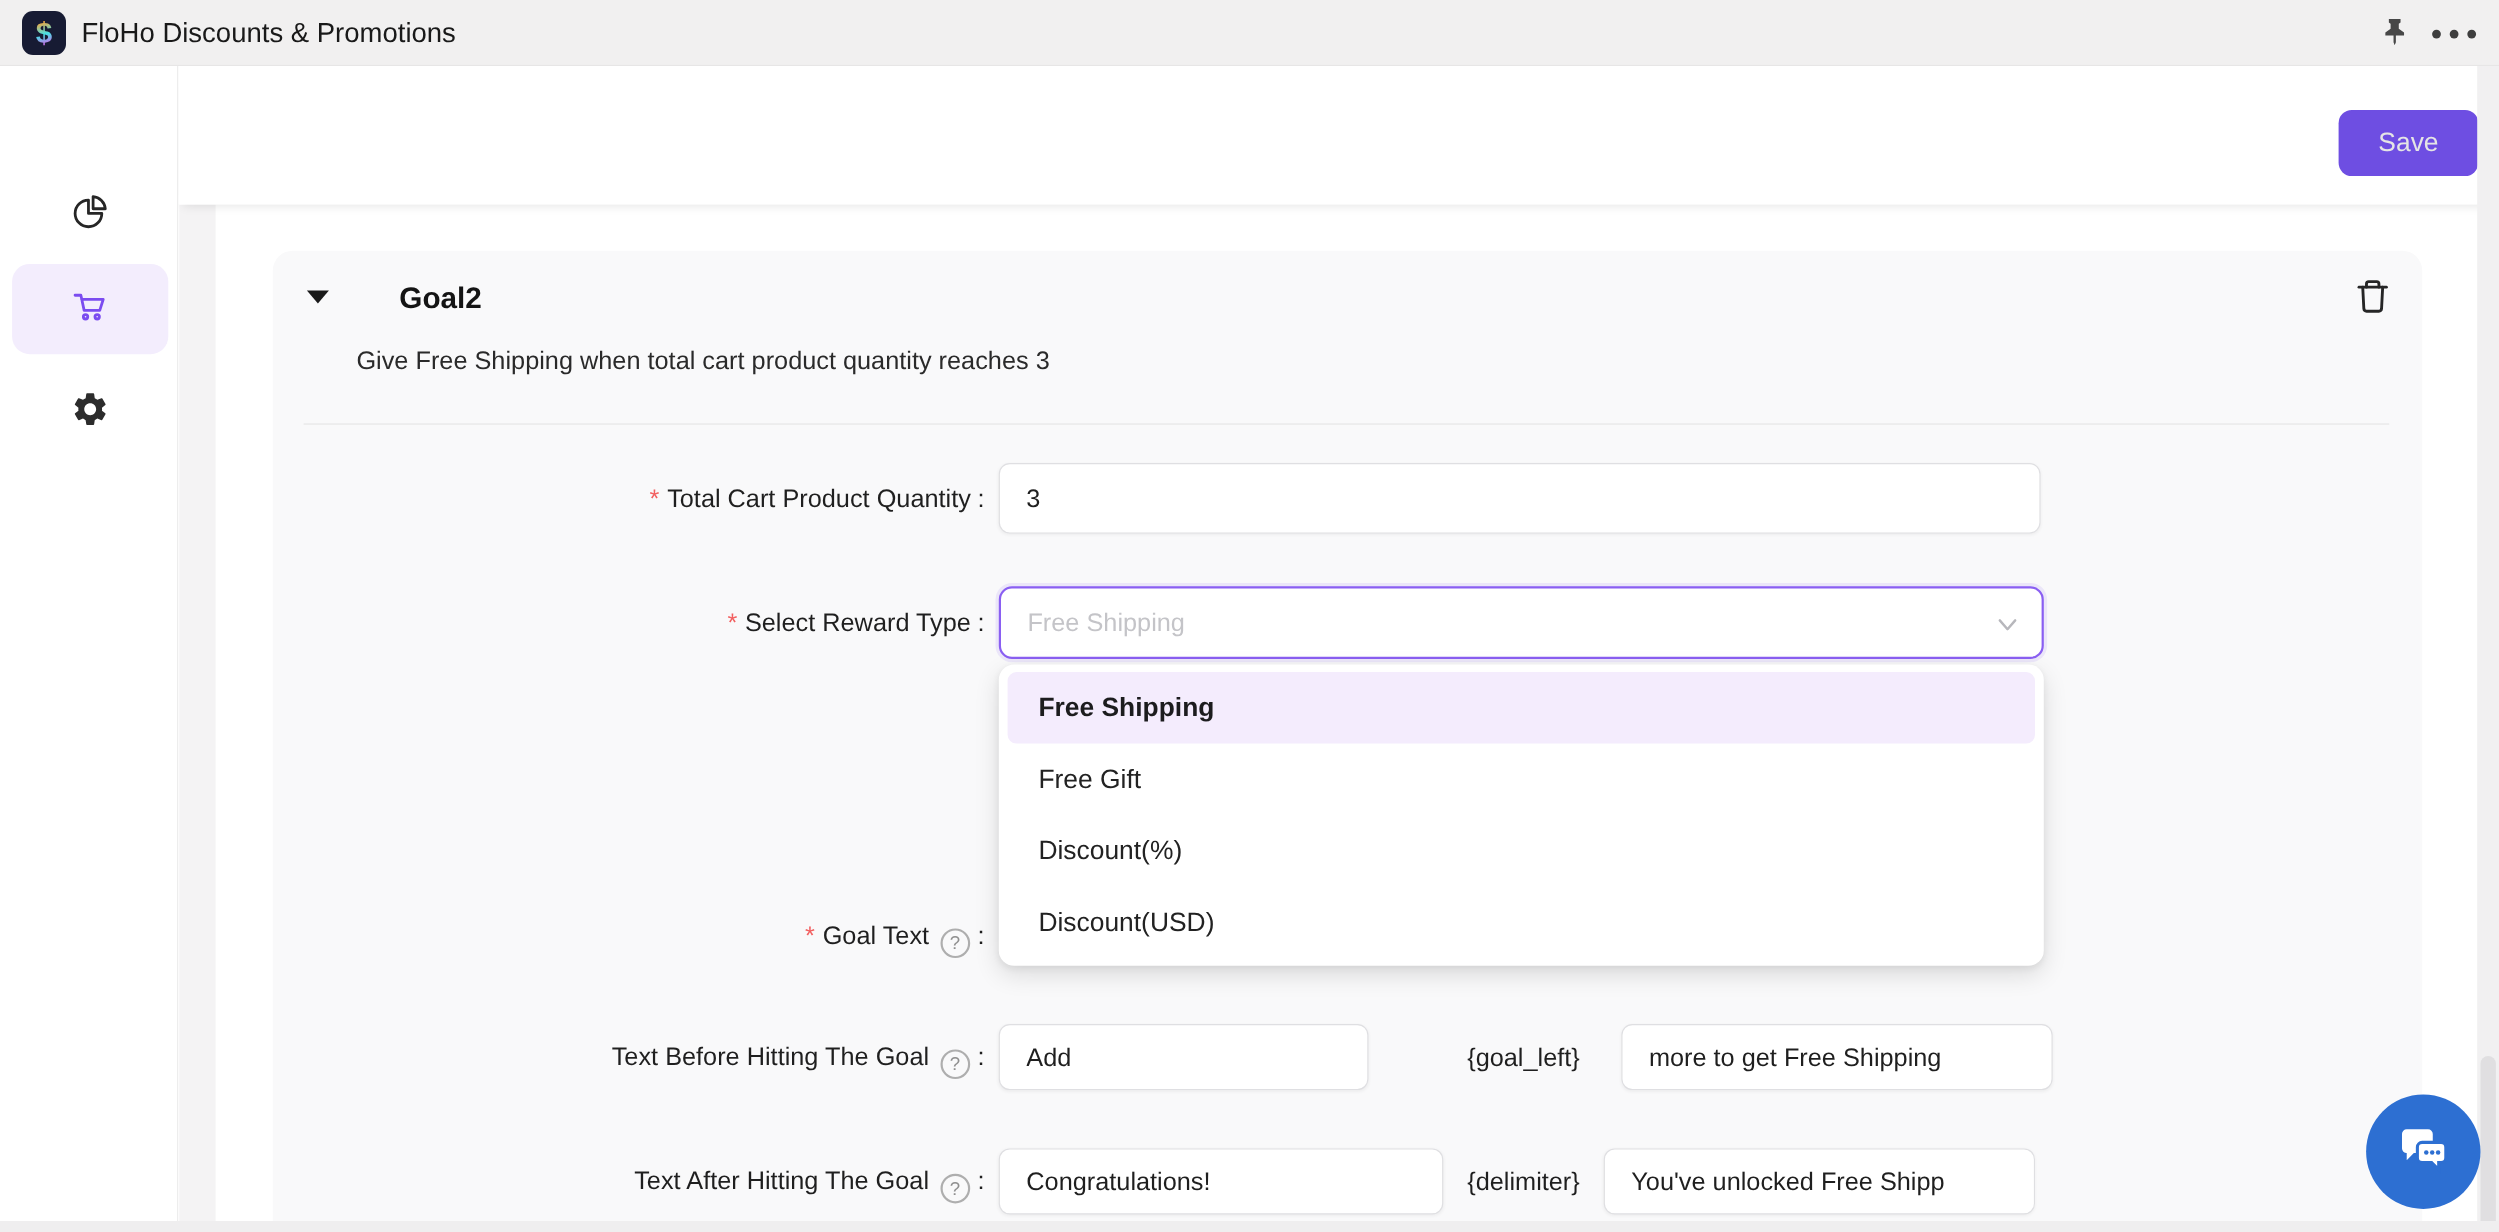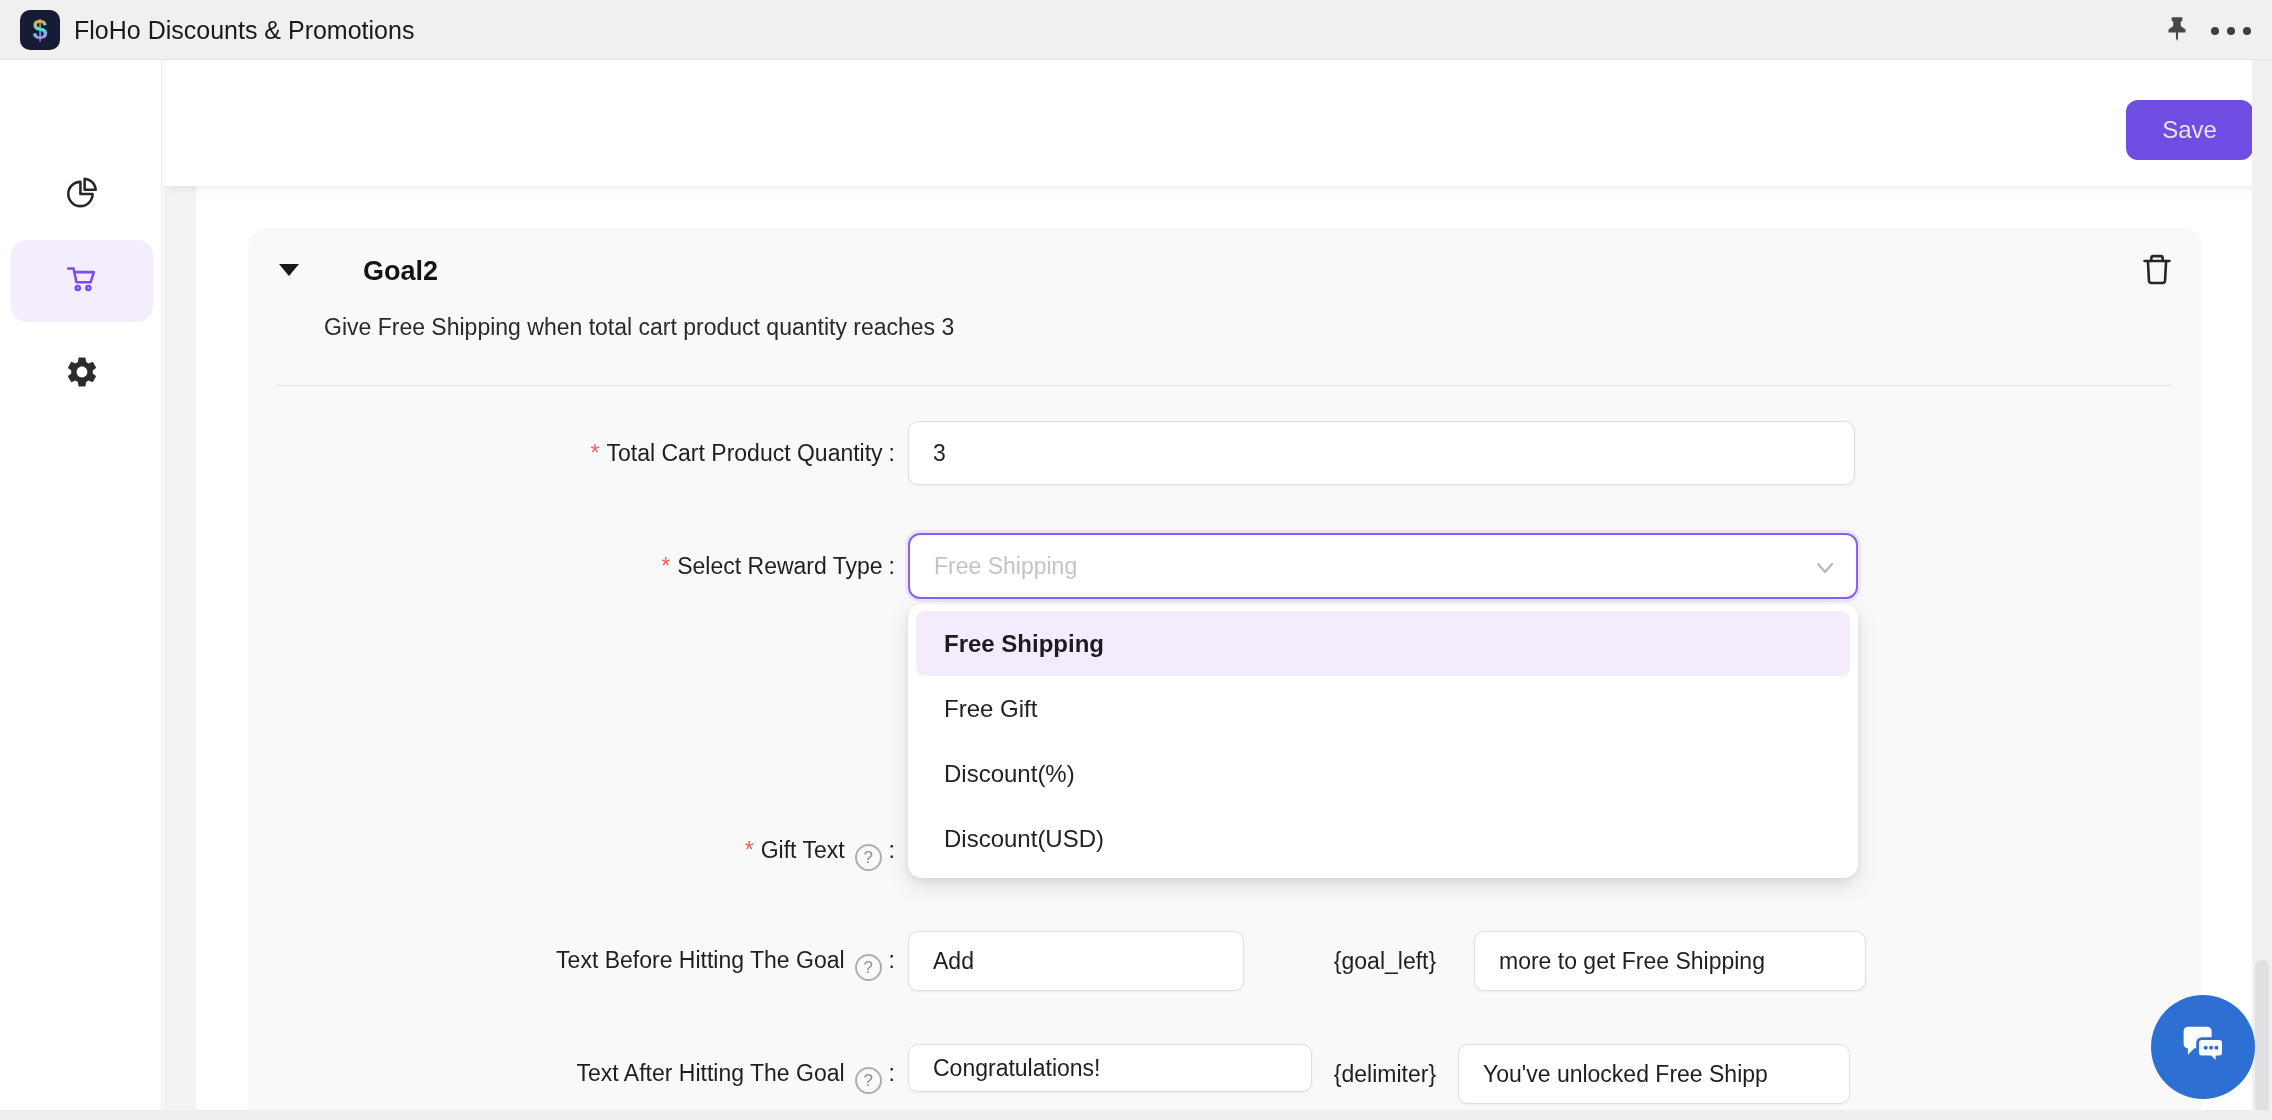--- a/index.html
+++ b/index.html
@@ -178,34 +178,34 @@
     </div>
 
     <div class="dropdown">
       <div class="dd-option highlighted">Free Shipping</div>
       <div class="dd-option">Free Gift</div>
       <div class="dd-option">Discount(%)</div>
       <div class="dd-option">Discount(USD)</div>
     </div>
 
     <div class="row-label" style="top:606px">
-      <span class="req">*</span><span>Gift Text</span><span class="help">?</span><span class="colon">:</span>
+      <span class="req">*</span><span>Goal Text</span><span class="help">?</span><span class="colon">:</span>
     </div>
 
     <div class="row-label" style="top:716px">
       <span>Text Before Hitting The Goal</span><span class="help">?</span><span class="colon">:</span>
     </div>
     <input class="txt-input" style="left: 660px; top: 703px; width: 336px; height: 60px;" value="Add">
     <div class="token" style="left:1067px;top:717px;width:140px">{goal_left}</div>
     <input class="txt-input" style="left: 1226px; top: 703px; width: 392px; height: 60px;" value="more to get Free Shipping">
 
     <div class="row-label" style="top:829px">
       <span>Text After Hitting The Goal</span><span class="help">?</span><span class="colon">:</span>
     </div>
-    <input class="txt-input" style="left: 660px; top: 816px; width: 404px; height: 48px;" value="Congratulations!">
+    <input class="txt-input" style="left: 660px; top: 816px; width: 404px; height: 60px;" value="Congratulations!">
     <div class="token" style="left:1067px;top:830px;width:140px">{delimiter}</div>
     <input class="txt-input" style="left: 1210px; top: 816px; width: 392px; height: 60px;" value="You've unlocked Free Shipp">
   </div>
 
   <div class="scroll-track">
     <div class="scroll-thumb"></div>
   </div>
   <div class="bottom-strip"></div>
 
   <div class="chat-fab">

